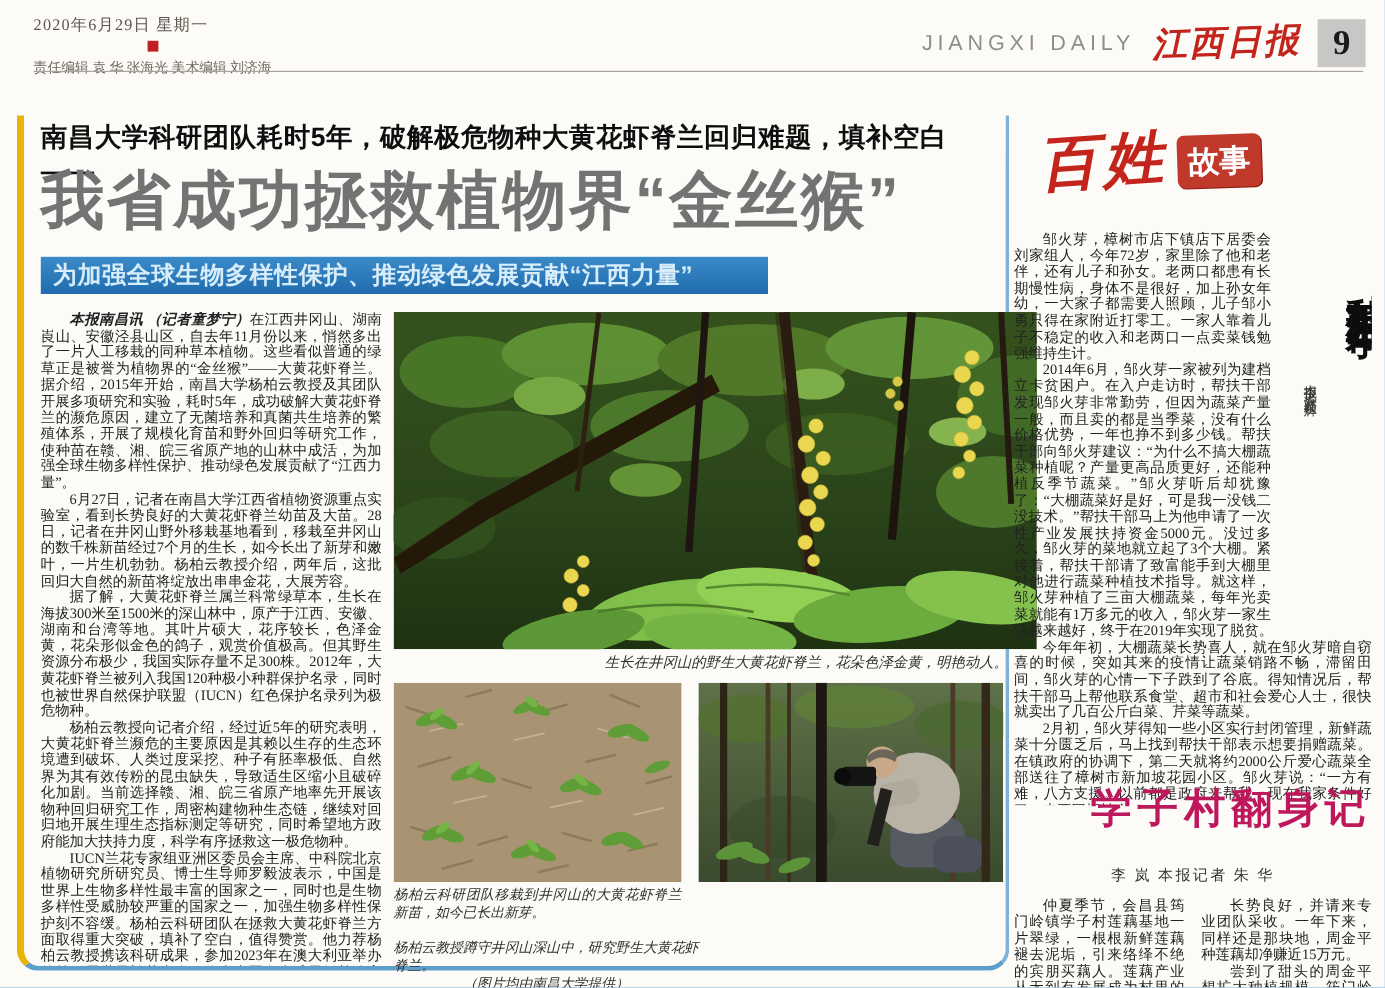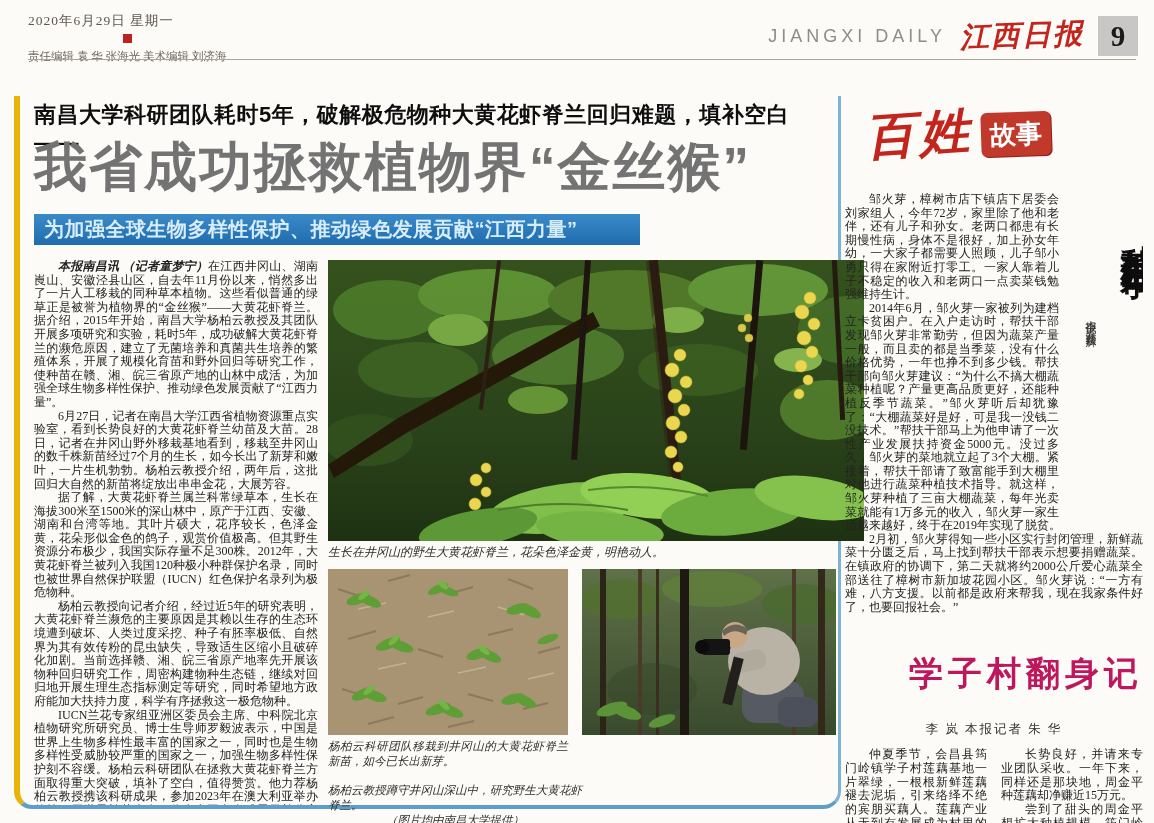--- a/index.html
+++ b/index.html
@@ -28,21 +28,21 @@
     border-radius:0 0 18px 18px;border-top:none;box-sizing:content-box;
   }
   .kicker{position:absolute;left:14px;top:4px;width:800px;font-size:22px;font-weight:bold;color:#0e0e0e;font-family:"Liberation Sans",sans-serif;letter-spacing:0.5px;}
   .headline{position:absolute;left:14px;top:36px;width:800px;font-size:53px;font-weight:bold;color:#737373;font-family:"Liberation Sans",sans-serif;letter-spacing:2px;}
   .bluebar{position:absolute;left:14px;top:118px;width:596px;height:31px;background:linear-gradient(180deg,#3b8ac8,#1f6cae);color:#d8edfa;font-size:20px;font-weight:bold;font-family:"Liberation Sans",sans-serif;display:flex;align-items:center;padding-left:10px;letter-spacing:0.5px;text-align:right;}
   .body-left{position:absolute;left:14px;top:164px;width:284px;height:545px;overflow:hidden;font-size:12px;line-height:13.6px;text-align:justify;color:#222;}
   .body-left p{margin:0;text-indent:2em;}
   .lead-in{font-weight:bold;font-style:italic;}
   .photo-zone{position:absolute;left:308px;top:164px;width:536px;}
   .main-photo{width:536px;height:281px;display:block;}
-  .main-caption{margin-top:3px;font-size:12px;font-style:italic;color:#2e2e2e;padding-right:40px;}
+  .main-caption{margin-top:3px;font-size:12px;font-style:italic;color:#2e2e2e;text-align:right;padding-right:24px;}
   .small-photos{display:flex;gap:14px;margin-top:8px;width:508px;}
   .small-photo-l{width:240px;height:166px;display:block;}
   .small-photo-r{width:254px;height:166px;display:block;}
   .small-captions{display:flex;gap:14px;margin-top:4px;width:508px;flex-direction:column;}
   .small-captions .cap{font-size:11.5px;font-style:italic;color:#2e2e2e;line-height:15px;text-align:justify;}
   .cap-l{width:240px;}
   .cap-r{width:254px;}
   .credit{display:block;text-align:center;}
   
   .sidebar{position:absolute;left:845px;top:95px;width:298px;height:728px;}
@@ -295,20 +295,21 @@
     <span class="logo-box">故事</span>
   </div>
 
   <div class="story1">
     <div class="v-block">
       <div class="v-title">种菜种出好日子</div>
       <div class="v-byline">本报记者 蔡颖辉</div>
     </div>
     <p>邹火芽，樟树市店下镇店下居委会刘家组人，今年72岁，家里除了他和老伴，还有儿子和孙女。老两口都患有长期慢性病，身体不是很好，加上孙女年幼，一大家子都需要人照顾，儿子邹小勇只得在家附近打零工。一家人靠着儿子不稳定的收入和老两口一点卖菜钱勉强维持生计。</p>
     <p>2014年6月，邹火芽一家被列为建档立卡贫困户。在入户走访时，帮扶干部发现邹火芽非常勤劳，但因为蔬菜产量一般，而且卖的都是当季菜，没有什么价格优势，一年也挣不到多少钱。帮扶干部向邹火芽建议：“为什么不搞大棚蔬菜种植呢？产量更高品质更好，还能种植反季节蔬菜。”邹火芽听后却犹豫了：“大棚蔬菜好是好，可是我一没钱二没技术。”帮扶干部马上为他申请了一次性产业发展扶持资金5000元。没过多久，邹火芽的菜地就立起了3个大棚。紧接着，帮扶干部请了致富能手到大棚里对他进行蔬菜种植技术指导。就这样，邹火芽种植了三亩大棚蔬菜，每年光卖菜就能有1万多元的收入，邹火芽一家生活越来越好，终于在2019年实现了脱贫。</p>
+    <p>今年年初，大棚蔬菜长势喜人，就在邹火芽暗自窃喜的时候，突如其来的疫情让蔬菜销路不畅，滞留田间，邹火芽的心情一下子跌到了谷底。得知情况后，帮扶干部马上帮他联系食堂、超市和社会爱心人士，很快就卖出了几百公斤白菜、芹菜等蔬菜。</p>
     <p>2月初，邹火芽得知一些小区实行封闭管理，新鲜蔬菜十分匮乏后，马上找到帮扶干部表示想要捐赠蔬菜。在镇政府的协调下，第二天就将约2000公斤爱心蔬菜全部送往了樟树市新加坡花园小区。邹火芽说：“一方有难，八方支援。以前都是政府来帮我，现在我家条件好了，也要回报社会。”</p>
   </div>
 
   <div class="story2">
     <div class="story2-headline">学子村翻身记</div>
     <div class="story2-byline">李 岚 本报记者 朱 华</div>
     <div class="story2-cols">
       <div class="story2-col">
         <p>仲夏季节，会昌县筠门岭镇学子村莲藕基地一片翠绿，一根根新鲜莲藕褪去泥垢，引来络绎不绝的宾朋买藕人。莲藕产业从无到有发展成为村里的一座“绿色银行”。</p>
 

